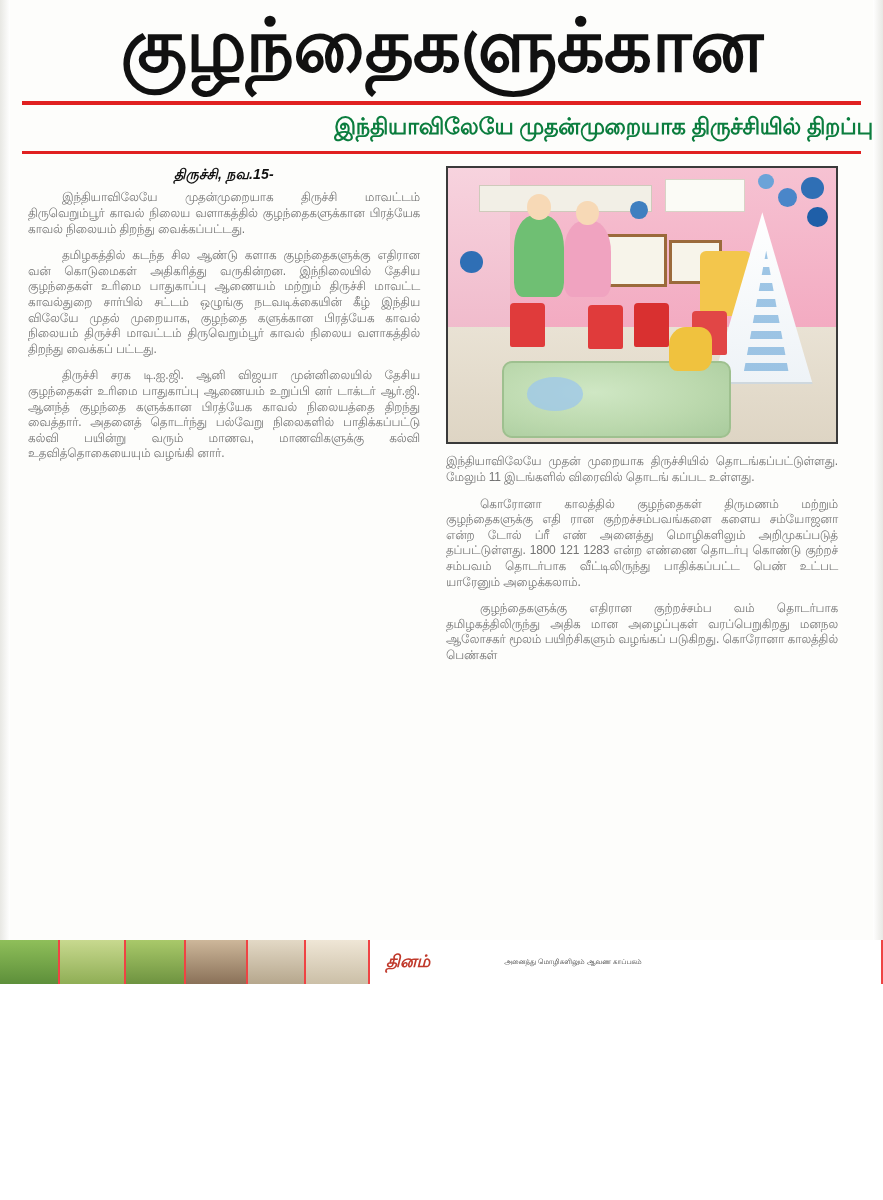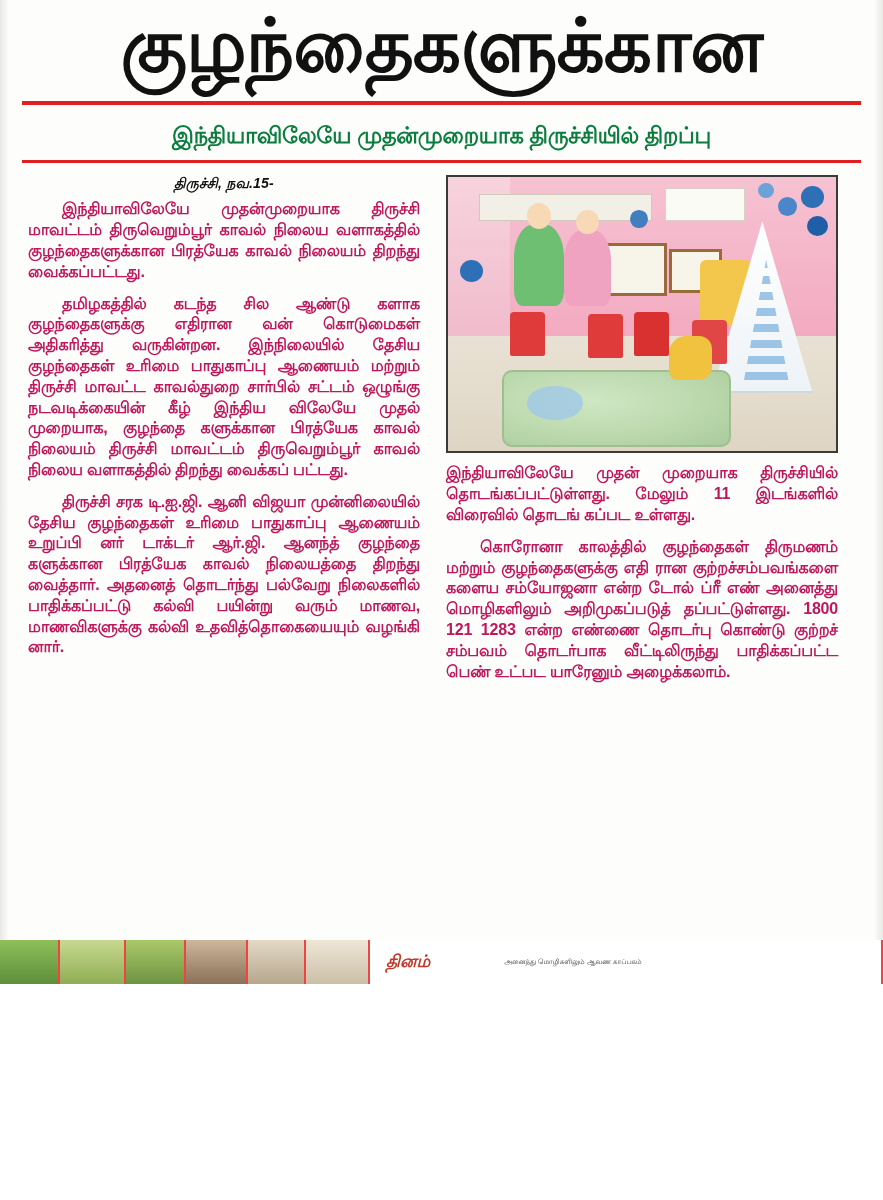--- a/index.html
+++ b/index.html
@@ -47,22 +47,22 @@
     font-size: 74px;
     margin-top: -6px;
   }
 
   .rule-red {
     height: 4px;
     background: #e02020;
     margin: 18px 22px 0 22px;
   }
   .subhead-band {
-    text-align: center;
-    padding: 18px 10px 9px 10px;
+    text-align: right;
+    padding: 9px 10px 9px 10px;
   }
   .subhead-text {
     color: #0b7d3e;
     font-weight: bold;
     font-size: 22.5px;
     letter-spacing: -0.3px;
   }
   .rule-red-2 {
     height: 3px;
     background: #e02020;
@@ -85,26 +85,26 @@
     font-weight: bold;
     font-size: 14px;
     text-align: center;
     color: #111;
     margin: 0 0 6px 0;
     letter-spacing: 0.2px;
   }
 
   p.body {
     margin: 0 0 11px 0;
-    font-size: 16px;
+    font-size: 12px;
     line-height: 1.30;
     text-align: justify;
     text-justify: inter-word;
-    color: #be185d;
-    font-weight: bold;
+    color: #737373;
+    font-weight: normal;
     text-indent: 34px;
     letter-spacing: -0.2px;
   }
   p.body.no-indent { text-indent: 0; }
 
   
   .photo {
     position: relative;
     width: 392px;
     height: 278px;
@@ -287,20 +287,21 @@
         <div class="ph-balloon b1"></div>
         <div class="ph-balloon b2"></div>
         <div class="ph-balloon b3"></div>
         <div class="ph-balloon b4"></div>
         <div class="ph-balloon b5"></div>
         <div class="ph-balloon b6"></div>
       </div>
 
       <p class="body no-indent">இந்தியாவிலேயே முதன் முறையாக திருச்சியில் தொடங்கப்பட்டுள்ளது. மேலும் 11 இடங்களில் விரைவில் தொடங் கப்பட உள்ளது.</p>
       <p class="body">கொரோனா காலத்தில் குழந்தைகள் திருமணம் மற்றும் குழந்தைகளுக்கு எதி ரான குற்றச்சம்பவங்களை களைய சம்யோஜனா என்ற டோல் ப்ரீ எண் அனைத்து மொழிகளிலும் அறிமுகப்படுத் தப்பட்டுள்ளது. 1800 121 1283 என்ற எண்ணை தொடர்பு கொண்டு குற்றச் சம்பவம் தொடர்பாக வீட்டிலிருந்து பாதிக்கப்பட்ட பெண் உட்பட யாரேனும் அழைக்கலாம்.</p>
+      <p class="body">குழந்தைகளுக்கு எதிரான குற்றச்சம்ப வம் தொடர்பாக தமிழகத்திலிருந்து அதிக மான அழைப்புகள் வரப்பெறுகிறது மனநல ஆலோசகர் மூலம் பயிற்சிகளும் வழங்கப் படுகிறது. கொரோனா காலத்தில் பெண்கள்</p>
     </div>
 
   </div>
 
   <div class="filmstrip">
     <div class="fs-cell fs-1"></div>
     <div class="fs-cell fs-2"></div>
     <div class="fs-cell fs-3"></div>
     <div class="fs-cell fs-4"></div>
     <div class="fs-cell fs-5"></div>

